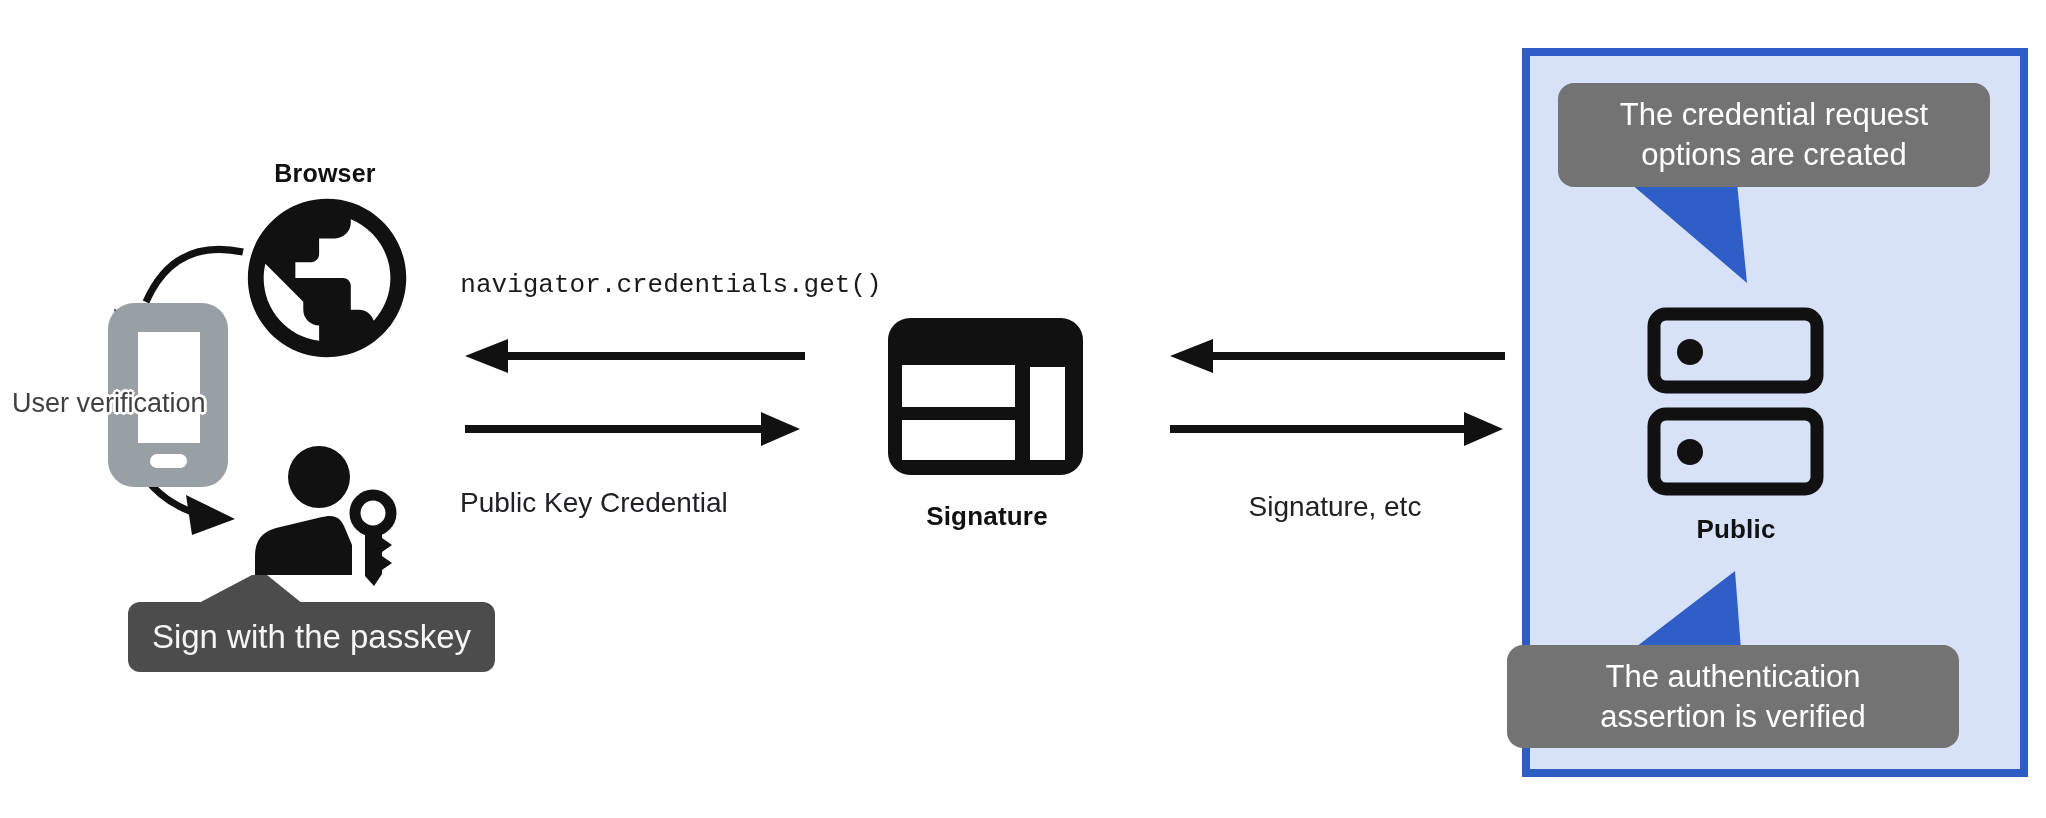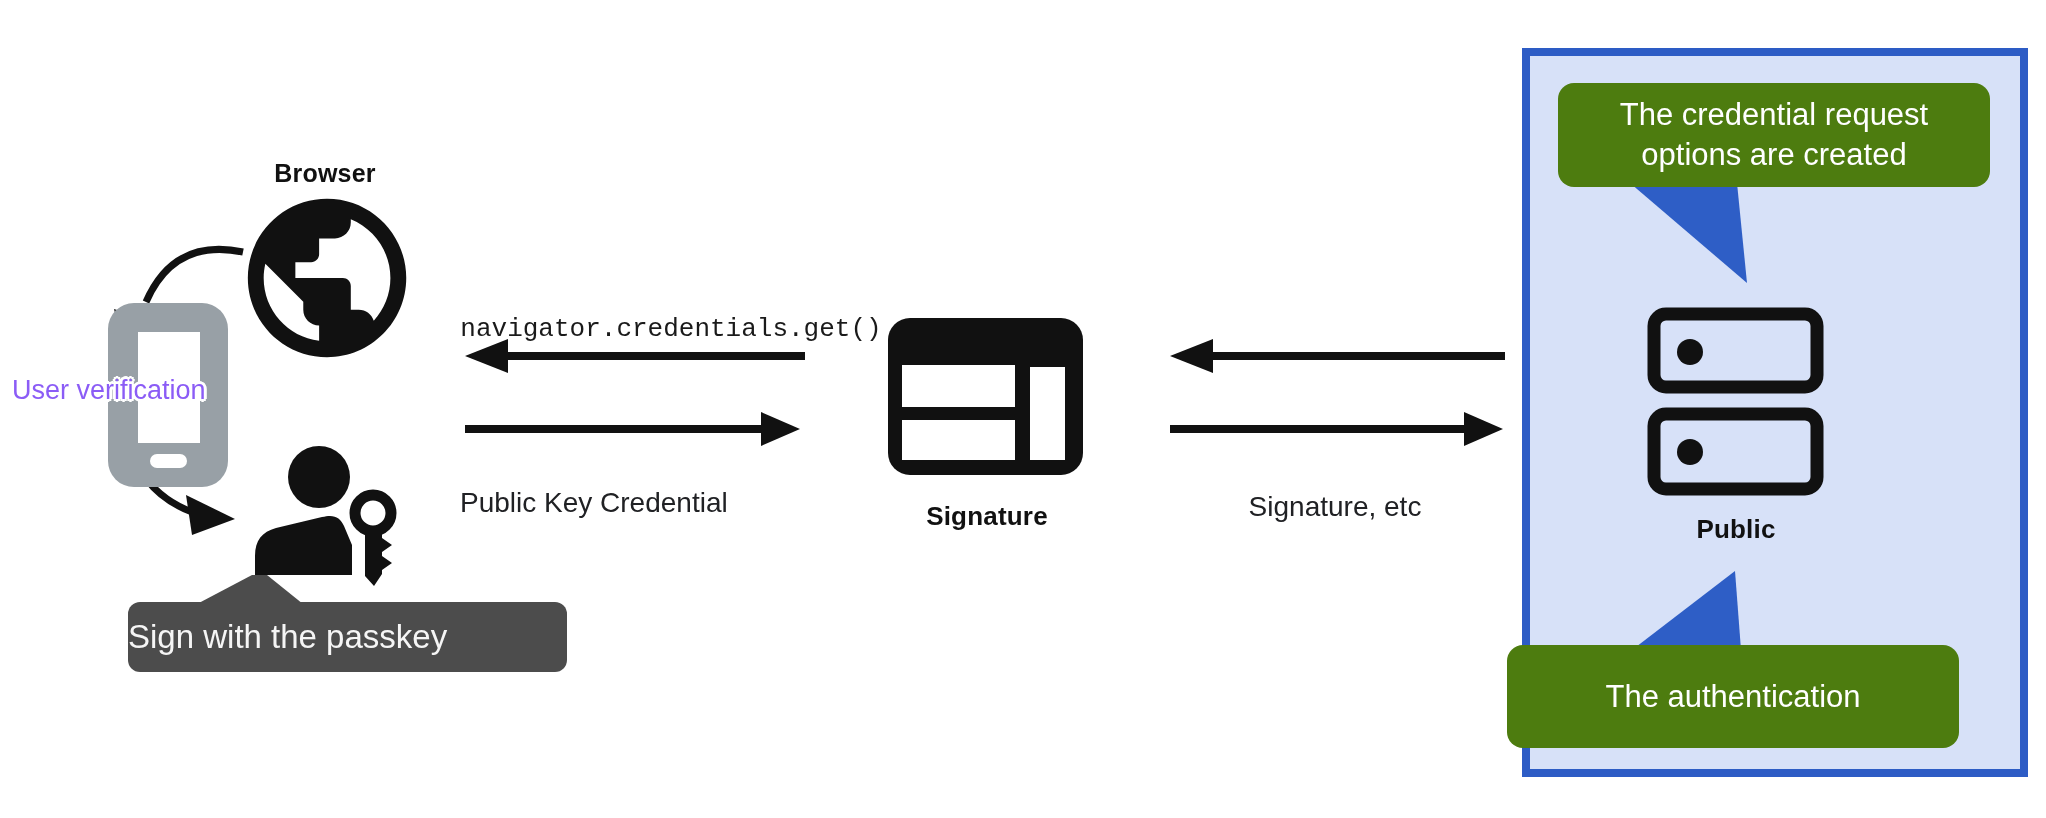--- a/index.html
+++ b/index.html
@@ -15,40 +15,40 @@
   }
   
   #draw-layer{left:0;top:0;z-index:2;}
   
   .layer3{z-index:3;}
   .node-label{font-weight:bold;font-size:25px;text-align:center;letter-spacing:0.2px;color:#111;}
   #browser-label{left:245px;top:140px;width:160px;margin-top:19px;}
   #frontend-label{left:887px;top:501px;width:200px;font-size:26px;}
   #server-label{left:1656px;top:514px;width:160px;font-size:26px;}
   #user-verification-label{
-    left:12px;top:375px;font-size:27px;color:#8b5cf6;
+    left:12px;top:388px;font-size:27px;color:#404040;
     text-shadow:-2px -2px 0 #fff,2px -2px 0 #fff,-2px 2px 0 #fff,2px 2px 0 #fff,
                  0 -3px 0 #fff,0 3px 0 #fff,-3px 0 0 #fff,3px 0 0 #fff;
     text-align:right;
   }
   #nav-code{
     left:441px;top:270px;width:460px;text-align:center;
-    font-family:"Liberation Mono","DejaVu Sans Mono",monospace;font-size:26px;color:#1a1a1a;margin-top:44px;
+    font-family:"Liberation Mono","DejaVu Sans Mono",monospace;font-size:26px;color:#1a1a1a;
   }
   #public-key-label{left:460px;top:487px;width:360px;text-align:left;font-size:28px;}
   #cred-request-label{left:1138px;top:226px;width:420px;font-size:28px;line-height:40px;}
   #signature-label{left:1235px;top:491px;width:200px;text-align:center;font-size:28px;}
   
   #passkey-tooltip{
-    left:128px;top:602px;width:439px;height:70px;background:#4c4c4c;border-radius:12px;
-    color:#f5f5f5;font-size:33px;line-height:70px;
+    left:128px;top:602px;width:367px;height:70px;background:#4c4c4c;border-radius:12px;
+    color:#f5f5f5;font-size:33px;text-align:center;line-height:70px;
   }
   
   .bubble{
-    background:#4d7c0f;border-radius:16px;color:#ffffff;text-align:center;
+    background:#737373;border-radius:16px;color:#ffffff;text-align:center;
     font-size:31px;line-height:40px;display:flex;flex-direction:column;justify-content:center;
   }
   #bubble-top{left:1558px;top:83px;width:432px;height:104px;}
   #bubble-bottom{left:1507px;top:645px;width:452px;height:103px;}
 </style>
 </head>
 <body>
 
 <div id="canvas">
 
@@ -138,15 +138,16 @@
 
   <div class="abs layer3 node-label" id="server-label">Public</div>
 
   <div class="abs layer3 bubble" id="bubble-top">
     <span>The credential request</span>
     <span>options are created</span>
   </div>
 
   <div class="abs layer3 bubble" id="bubble-bottom">
     <span>The authentication</span>
+    <span>assertion is verified</span>
   </div>
 
 </div>
 
 </body></html>

